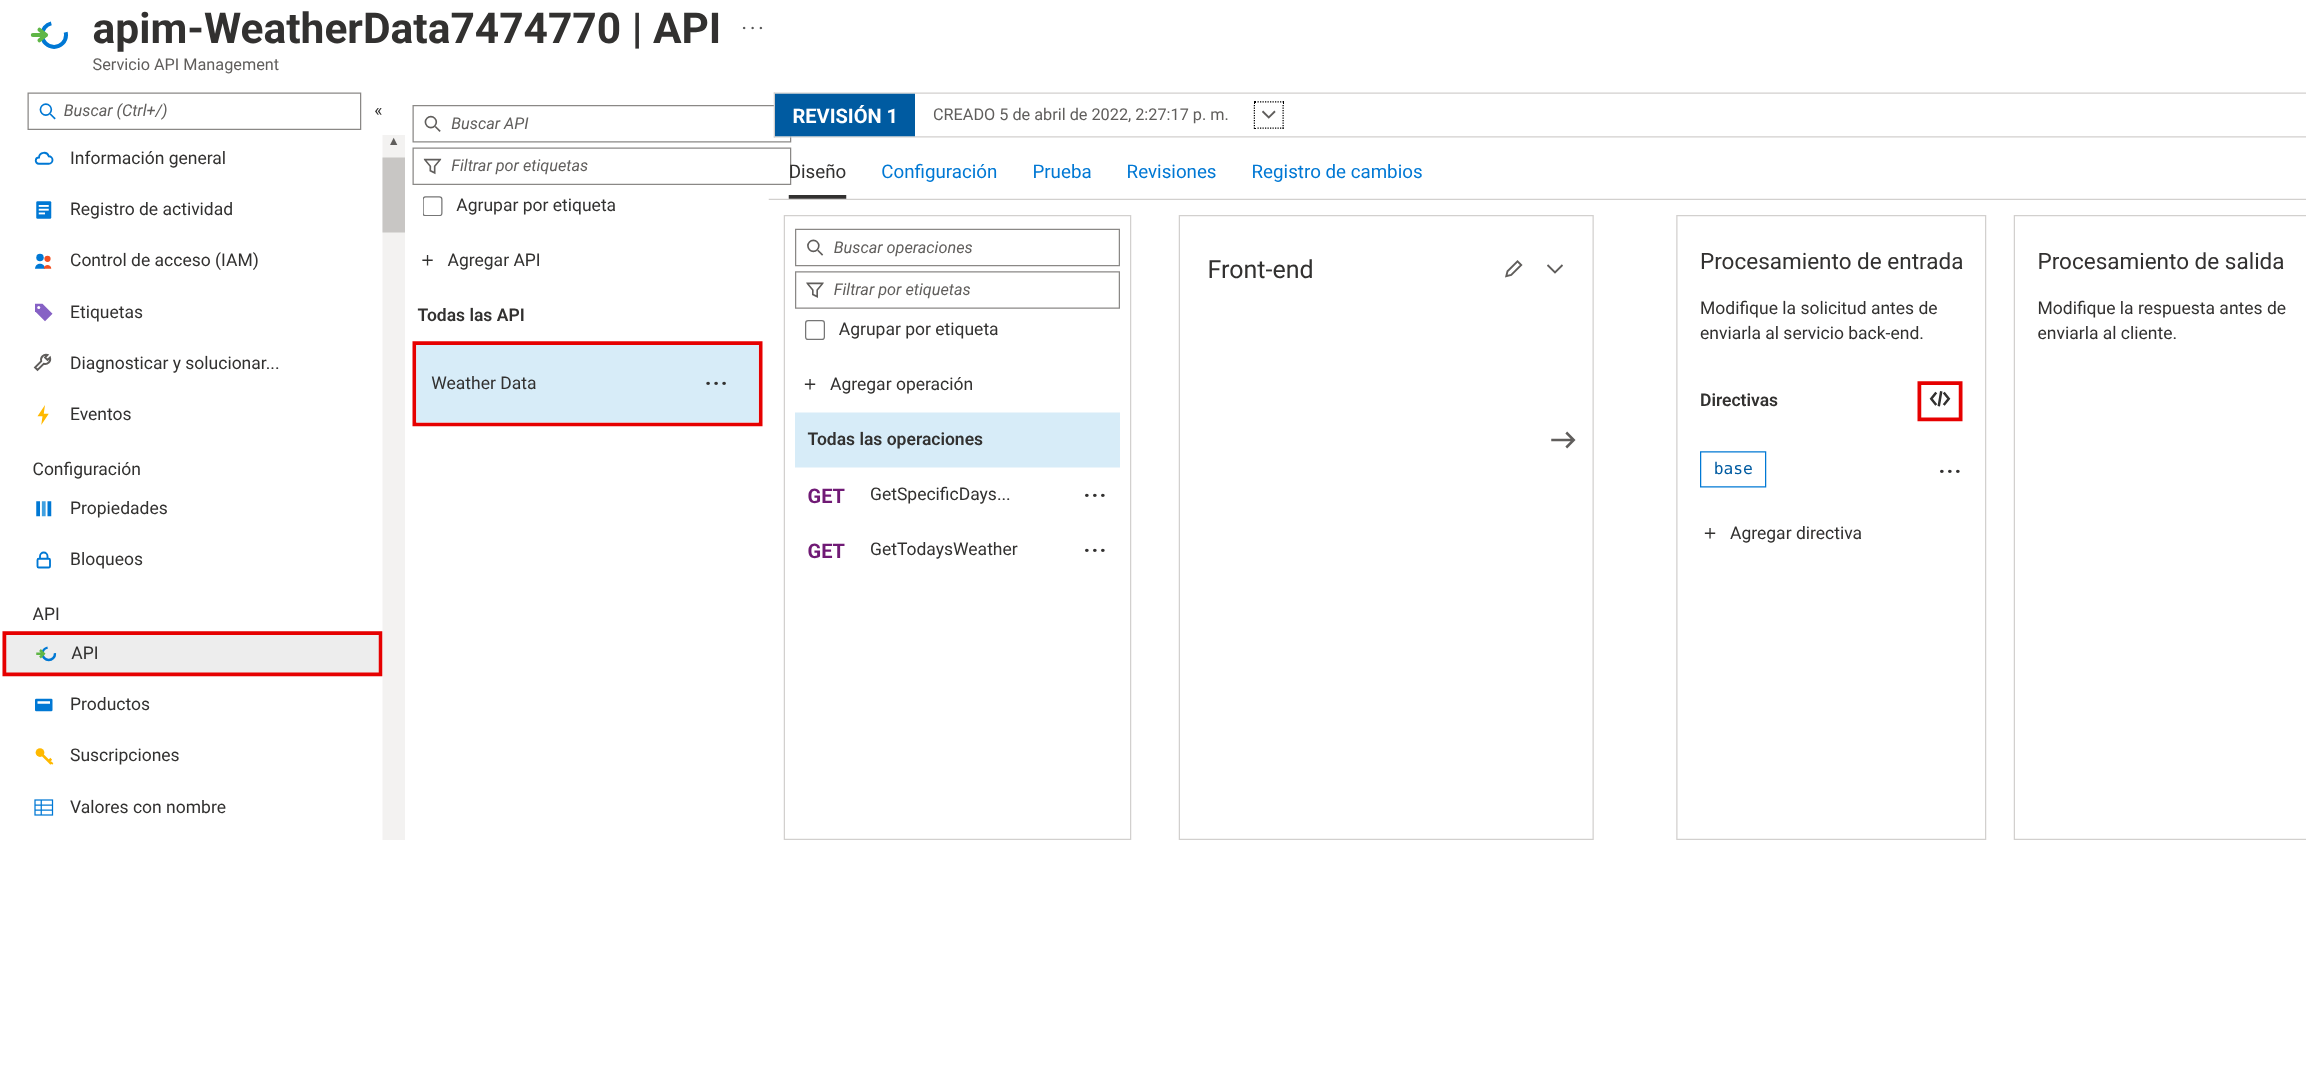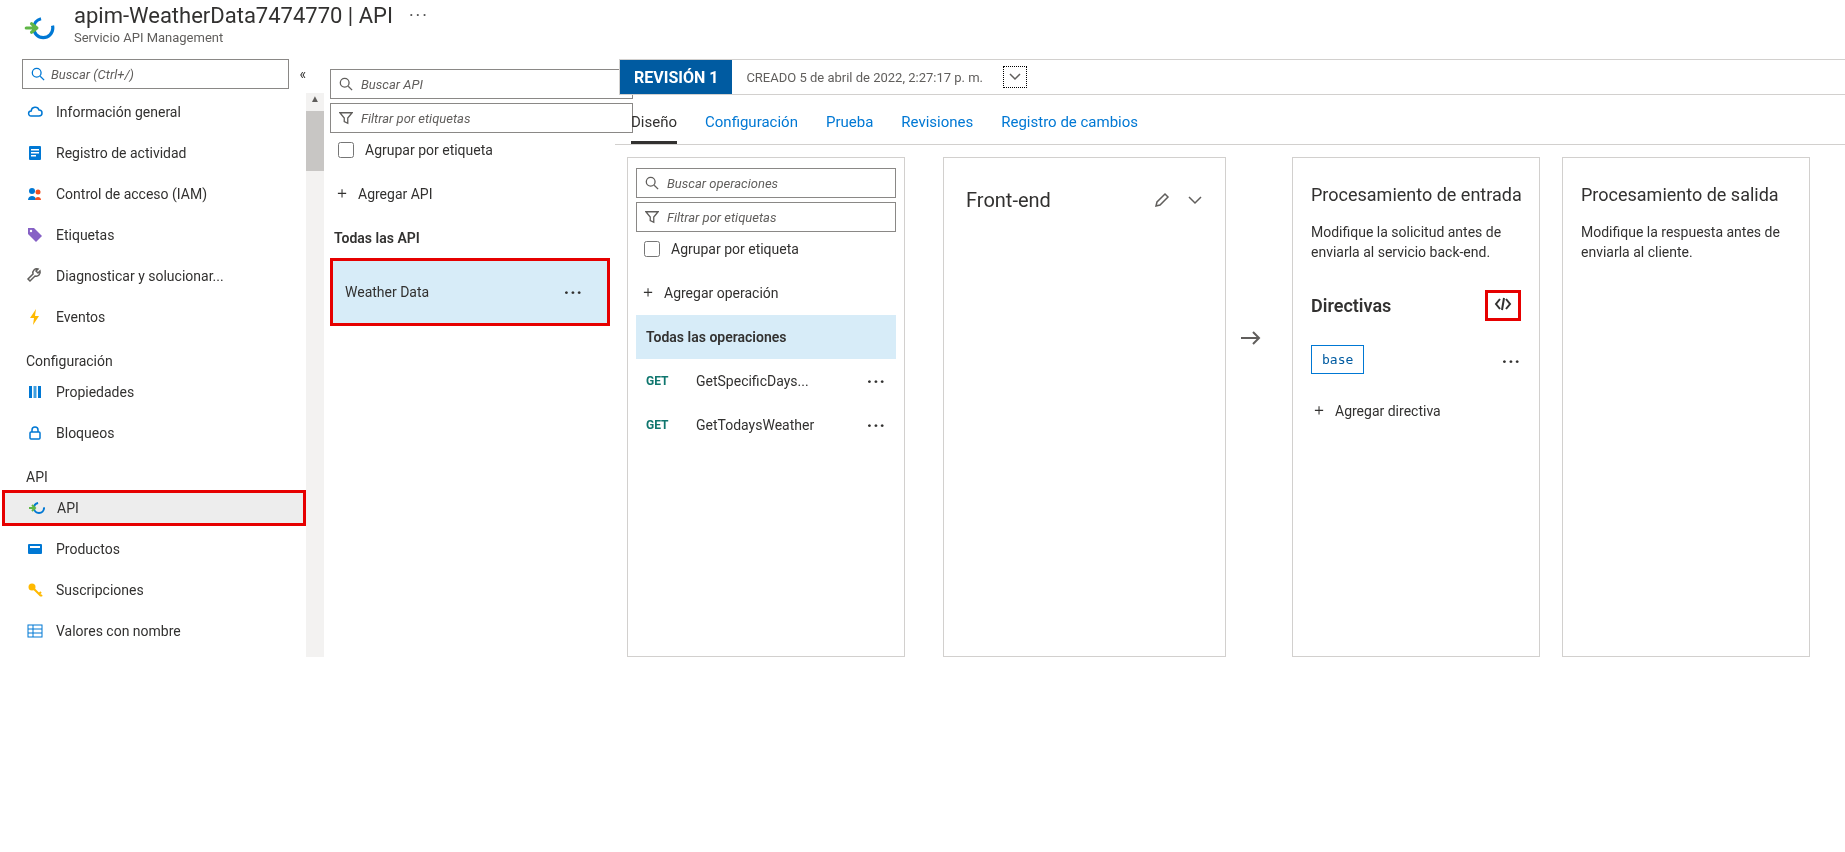--- a/index.html
+++ b/index.html
@@ -17,21 +17,21 @@
     padding: 3px 0 0 22px;
   }
   .header-icon {
     width: 34px;
     height: 34px;
     margin-top: 8px;
     margin-right: 18px;
   }
   .header-text { display: flex; flex-direction: column; }
   .header-title-row { display: flex; align-items: center; gap: 16px; }
-  .header-title { font-size: 22px; font-weight: 400; color: #323130; }
+  .header-title { font-size: 34px; font-weight: 700; color: #323130; }
   .header-more { font-size: 18px; color: #555; letter-spacing: 2px; cursor: pointer; }
   .header-sub { font-size: 13px; color: #605e5c; margin-top: 2px; }
 
   .main { display: flex; margin-top: 14px; }
 
   
   .sidebar {
     width: 310px;
     padding: 0 4px 0 22px;
     flex-shrink: 0;
@@ -191,25 +191,25 @@
   .op-item {
     display: flex;
     align-items: center;
     justify-content: space-between;
     height: 44px;
     padding: 0 10px;
     cursor: pointer;
     font-size: 14px;
   }
   .op-item.selected { background: #d7ecf8; font-weight: 600;}
-  .op-method { color: #0f766e; font-weight: 700; font-size: 12px; width: 36px; }
+  .op-method { color: #701a75; font-weight: 700; font-size: 16px; width: 36px; }
   .op-left { display: flex; align-items: center; gap: 14px; }
 
   .frontend-panel {
-    width: 283px;
+    width: 332px;
     border: 1px solid #d2d0ce;
     padding: 30px 22px 12px 22px;
     min-height: 500px;
   }
   .fe-row { display: flex; align-items: center; justify-content: space-between; }
   .fe-title { font-size: 20px; color: #323130; }
   .fe-icons { display: flex; gap: 16px; align-items: center; }
 
   .arrow-between {
     position: absolute;
@@ -226,21 +226,21 @@
     padding: 26px 18px 22px 18px;
   }
   .proc-title { font-size: 18px; color: #323130; margin-bottom: 18px; white-space: nowrap;}
   .proc-desc { font-size: 14px; color: #323130; line-height: 1.4; }
   .directive-row {
     display: flex;
     justify-content: space-between;
     align-items: center;
     margin-top: 28px;
   }
-  .directive-label { font-size: 18px; font-weight: 600; }
+  .directive-label { font-size: 14px; font-weight: 600; }
   .code-icon-box {
     border: 3px solid #e60000;
     padding: 4px 6px;
   }
   .base-chip {
     border: 1px solid #0078d4;
     color: #005ba1;
     font-family: "Consolas", monospace;
     font-size: 13px;
     padding: 6px 10px;

